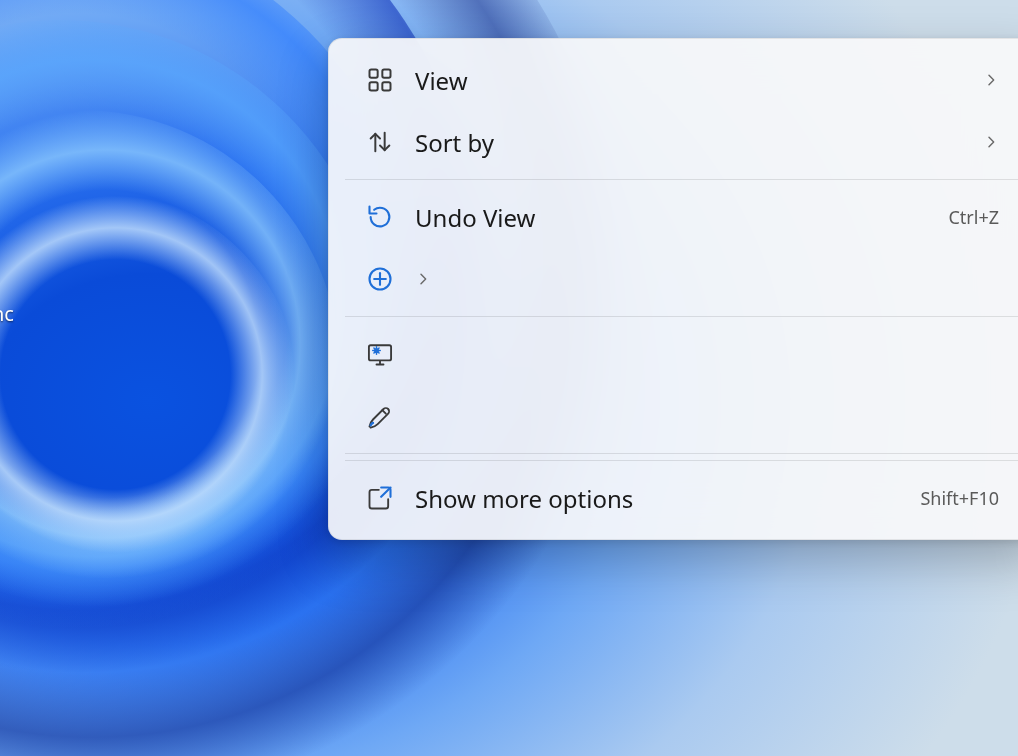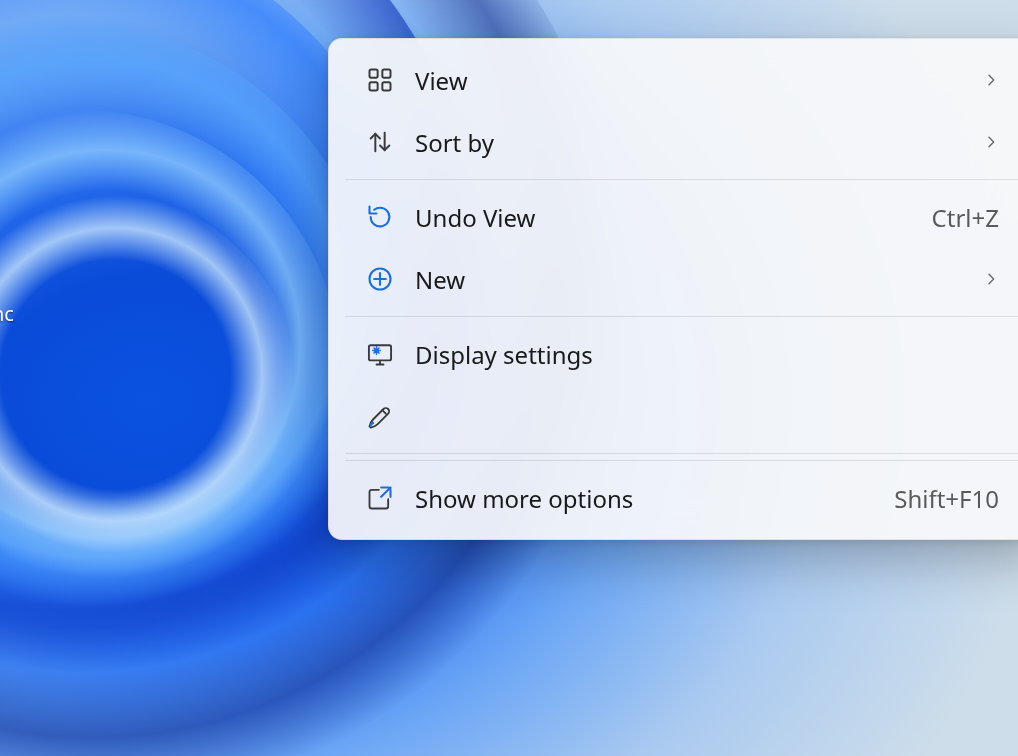--- a/index.html
+++ b/index.html
@@ -39,21 +39,21 @@
   cursor: default;
   color: #1a1a1a;
   font-size: 24px;
 }
 .menu-icon {
   width: 30px; height: 30px; display: flex; align-items: center; justify-content: center;
   margin-right: 20px; flex-shrink: 0;
 }
 .menu-icon svg { width: 28px; height: 28px; }
 .menu-label { flex: 1; }
-.menu-shortcut { color: #5a5a5a; font-size: 24px; margin-left: 16px; }
+.menu-shortcut { color: #5a5a5a; font-size: 18px; margin-left: 16px; }
 .menu-chevron { color: #6a6a6a; display: flex; align-items: center; }
 .menu-chevron svg { width: 16px; height: 16px; }
 .separator { height: 1px; background: rgba(0,0,0,0.10); margin: 6px 0; }
 </style>
 </head>
 <body>
 
 <div class="desktop">
   <div class="swirl s6"></div>
   <div class="swirl s1"></div>
@@ -115,41 +115,39 @@
     </div>
 
     <div class="menu-item">
       <span class="menu-icon">
         <svg viewBox="0 0 24 24" fill="none" stroke="#1f6fd8" stroke-width="1.8" stroke-linecap="round">
           <circle cx="12" cy="12" r="9"></circle>
             <line x1="12" y1="7" x2="12" y2="17"></line>
             <line x1="7" y1="12" x2="17" y2="12"></line>
         </svg>
       </span>
-      <span class="menu-label">New</span>
       <span class="menu-chevron">
         <svg viewBox="0 0 24 24" fill="none" stroke="#6a6a6a" stroke-width="2.2" stroke-linecap="round" stroke-linejoin="round">
             <polyline points="9 5 16 12 9 19"></polyline>
           </svg>
       </span>
     </div>
 
     <div class="separator"></div>
 
     <div class="menu-item">
       <span class="menu-icon">
         <svg viewBox="0 0 24 24" fill="none" stroke="#3a3a3a" stroke-width="1.6" stroke-linejoin="round">
           <rect x="2.5" y="4.5" width="19" height="13" rx="1.5"></rect>
             <line x1="9" y1="21" x2="15" y2="21" stroke-linecap="round"></line>
             <line x1="12" y1="17.5" x2="12" y2="21"></line>
           <circle cx="9" cy="9" r="2.2" fill="#1f6fd8" stroke="none"></circle>
           <path d="M9 5.8 v1 M9 11.2 v1 M5.8 9 h1 M11.2 9 h1 M6.8 6.8 l.7 .7 M10.5 10.5 l.7 .7 M6.8 11.2 l.7 -.7 M10.5 7.5 l.7 -.7" stroke="#1f6fd8" stroke-width="1.3" stroke-linecap="round"></path>
         </svg>
       </span>
-      <span class="menu-label">Display settings</span>
     </div>
 
     <div class="menu-item">
       <span class="menu-icon">
         <svg viewBox="0 0 24 24" fill="none" stroke="#3a3a3a" stroke-width="1.6" stroke-linecap="round" stroke-linejoin="round">
           <path d="M3 21 c1 -4 3 -6 3 -6 l9 -9 c1 -1 3 -1 4 0 s1 3 0 4 l-9 9 s-2 2 -6 3"></path>
           <path d="M14 7 l3 3"></path>
           <path d="M4 20 c0 0 1 -2 2 -2" stroke="#1f6fd8" stroke-width="2"></path>
         </svg>
       </span>

